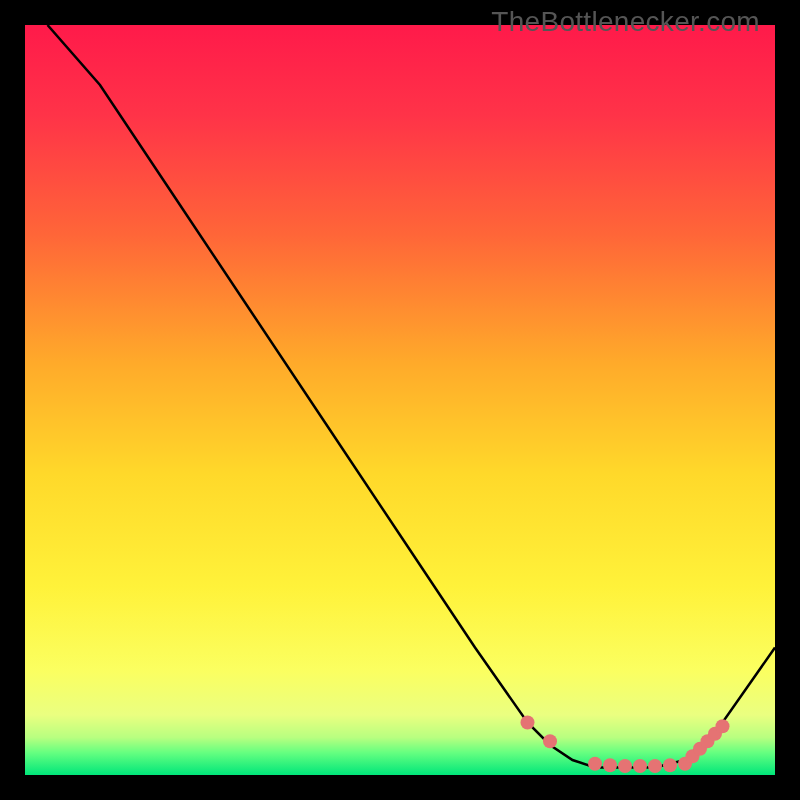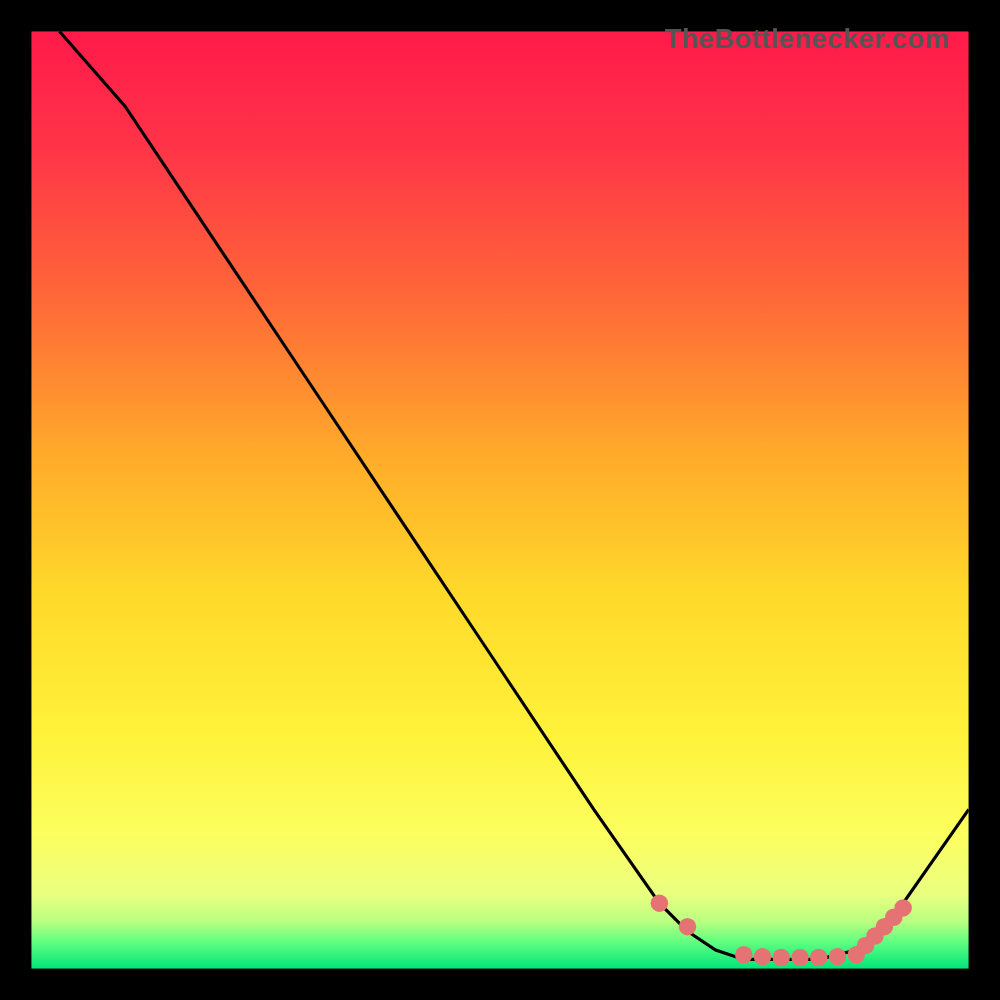--- a/index.html
+++ b/index.html
@@ -14,25 +14,25 @@
   .container {
     position: absolute;
     top: 0;
     left: 0;
     width: 800px;
     height: 800px;
     background: #000;
   }
   .watermark {
     position: absolute;
-    top: 18px;
+    top: 6px;
     right: 40px;
     color: #555;
-    font-size: 22px;
-    font-weight: bold;
+    font-size: 28px;
+    font-weight: normal;
     z-index: 10;
     letter-spacing: 0.3px;
   }
   .plot-area {
     position: absolute;
     top: 25px;
     left: 25px;
     width: 750px;
     height: 750px;
   }

